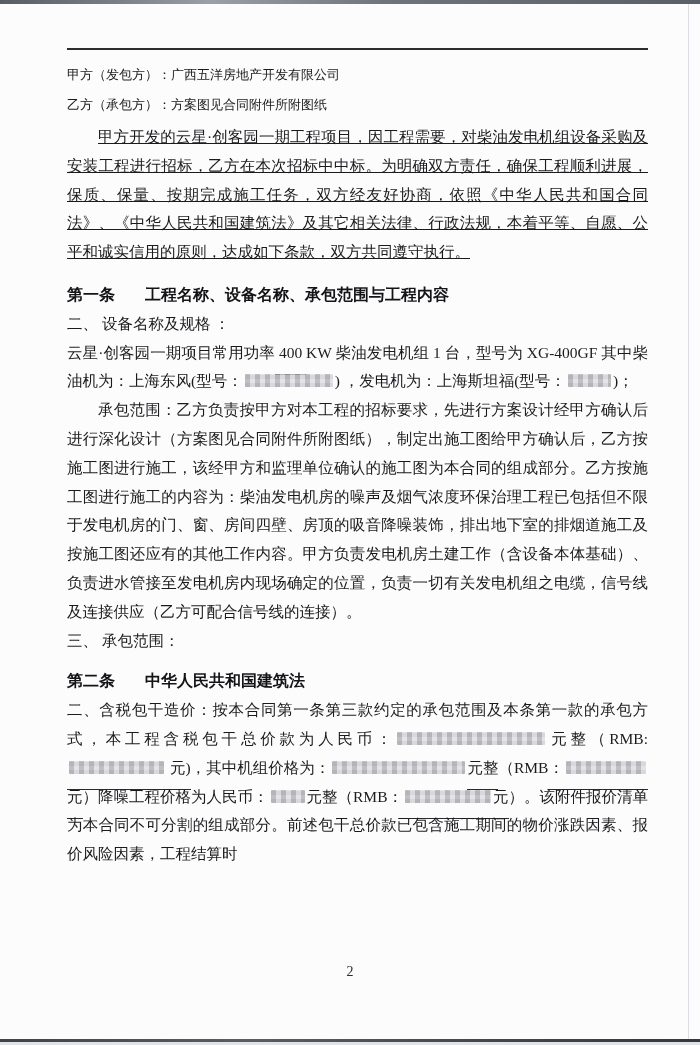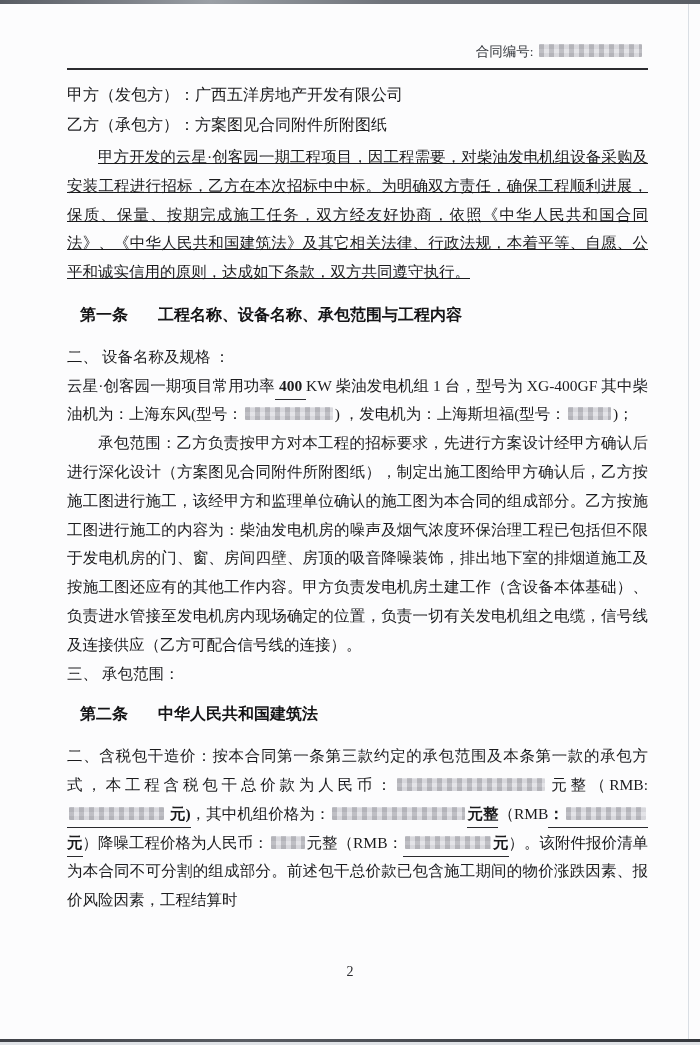--- a/index.html
+++ b/index.html
@@ -24,34 +24,34 @@
   .scan-bottom-gutter {
     position:absolute; left:0; right:0; bottom:0; height:3px; background:#e0e3e7;
   }
   .content { position:absolute; left:67px; top:42px; width:581px; }
   .contract-no-row {
     text-align:right; font-size:13.5px; line-height:20px; color:#33363c;
     padding-right:4px; white-space:nowrap;
   }
   .rule { border:none; border-top:2px solid #2c2c30; margin:6px 0 0 0; }
   .parties { margin-top:10px; }
-  .parties p { margin:0; font-size:16px; line-height:30px; }
+  .parties p { margin:0; font-size:13px; line-height:30px; }
   .para {
     margin:0; font-size:15.5px; line-height:28.8px;
     text-align:justify; text-justify:inter-ideograph;
   }
   .indent { text-indent:2em; }
   .intro { margin-top:3px;text-decoration:underline; }
   .sec-heading {
-    margin:13px; font-size:16px; font-weight:bold; line-height:28.8px; color:#141416;
+    margin:0; font-size:16px; font-weight:bold; line-height:28.8px; color:#141416;
   }
   .sec-heading .sec-num { display:inline-block; min-width:78px; }
   .mt-s1 { margin-top:14px; }
   .mt-s2 { margin-top:12px; }
-  .u { border-bottom:1.2px solid #2a2a2e; padding-bottom:5px;font-weight:bold; }
+  .u { border-bottom:1.2px solid #2a2a2e; padding-bottom:13px; }
   .redact {
     display:inline-block; height:13px; vertical-align:-1px; margin:0 2px;
     border-radius:1px;
     background:
       repeating-linear-gradient(90deg, rgba(150,150,158,.55) 0 5px, rgba(216,216,222,.55) 5px 10px),
       repeating-linear-gradient(0deg, rgba(168,168,175,.45) 0 4px, rgba(228,228,232,.5) 4px 8px);
     filter:blur(.6px);
   }
   .page-number {
     position:absolute; left:0; right:0; top:964px; text-align:center;
@@ -60,21 +60,20 @@
 </style>
 </head>
 <body>
 
 <div class="page">
   <div class="scan-top"></div>
   <div class="page-edge-right"></div>
 
   <div class="content">
 
-    <div class="contract-no-row">合同编号: <span class="redact" style="width: 103px;"></span></div>
     <hr class="rule">
 
     <div class="parties">
       <p>甲方（发包方）：广西五洋房地产开发有限公司</p>
       <p>乙方（承包方）：方案图见合同附件所附图纸</p>
     </div>
 
     <p class="para indent intro">甲方开发的云星·创客园一期工程项目，因工程需要，对柴油发电机组设备采购及安装工程进行招标，乙方在本次招标中中标。为明确双方责任，确保工程顺利进展，保质、保量、按期完成施工任务，双方经友好协商，依照《中华人民共和国合同法》、《中华人民共和国建筑法》及其它相关法律、行政法规，本着平等、自愿、公平和诚实信用的原则，达成如下条款，双方共同遵守执行。</p>
 
     <p class="sec-heading mt-s1">

